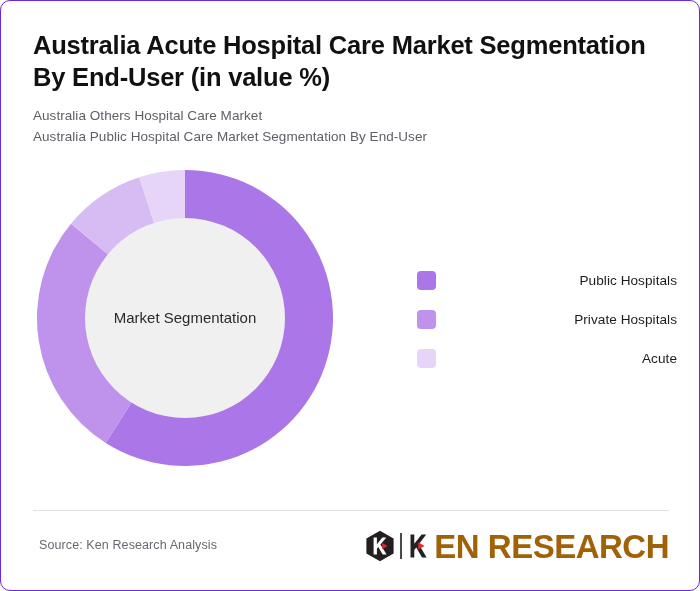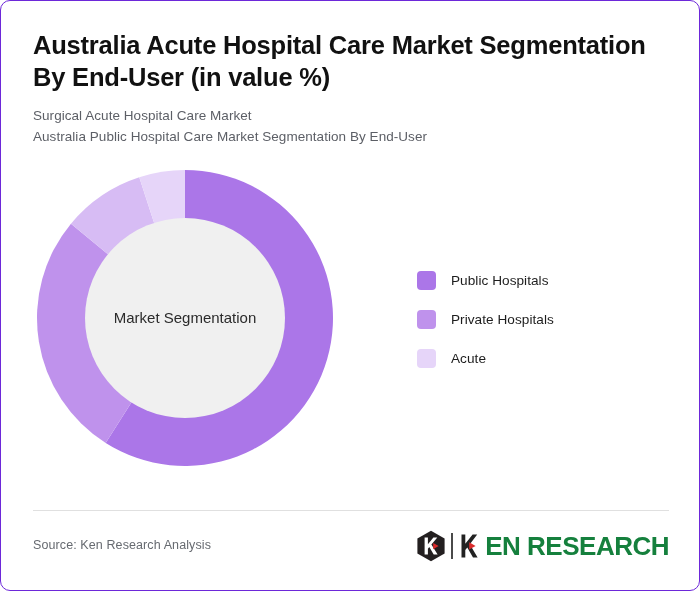--- a/index.html
+++ b/index.html
@@ -85,20 +85,21 @@
   .legend {
     position: absolute;
     left: 416px;
     top: 95px;
     width: 260px;
   }
   .legend-item {
     display: flex;
     align-items: center;
     height: 39px;
+    justify-content: space-between;
   }
   .legend-swatch {
     width: 19px;
     height: 19px;
     border-radius: 4px;
     flex: 0 0 auto;
   }
   .legend-label {
     margin-left: 15px;
     font-size: 13.6px;
@@ -118,21 +119,21 @@
   }
   .footer {
     position: absolute;
     left: 32px;
     top: 528px;
     width: 636px;
     height: 34px;
   }
   .source-text {
     position: absolute;
-    left: 0;
+    left: 6px;
     top: 9px;
     font-size: 12.5px;
     color: #666a70;
     letter-spacing: 0.1px;
   }
   .brand-logo {
     position: absolute;
     right: 0;
     top: 0;
     display: flex;
@@ -155,36 +156,36 @@
     display: flex;
     align-items: center;
   }
   .brand-k-svg {
     width: 25px;
     height: 26px;
     flex: 0 0 auto;
   }
   .brand-text {
     font-family: "Liberation Sans", sans-serif;
-    font-size: 26px;
+    font-size: 33px;
     font-weight: bold;
-    color: #15803d;
+    color: #a16207;
     letter-spacing: -0.5px;
     line-height: 1;
   }
 </style>
 </head>
 <body>
 
 <div id="page">
 
   <div class="header">
     <div class="chart-title">Australia Acute Hospital Care Market Segmentation By End-User (in value %)</div>
     <div class="subtitle-block">
-      <div class="chart-subtitle">Surgical Acute Hospital Care Market</div>
+      <div class="chart-subtitle">Australia Others Hospital Care Market</div>
       <div class="chart-subtitle">Australia Public Hospital Care Market Segmentation By End-User</div>
     </div>
   </div>
 
   <div class="plot-area">
 
     <div class="donut-wrap">
       <svg class="donut-svg" viewBox="0 0 296 296">
         <g id="donut-slices">
             <path d="M 148 148 L 148.00 0.00 A 148 148 0 1 1 68.70 272.96 Z" fill="#ab76e8"></path>

